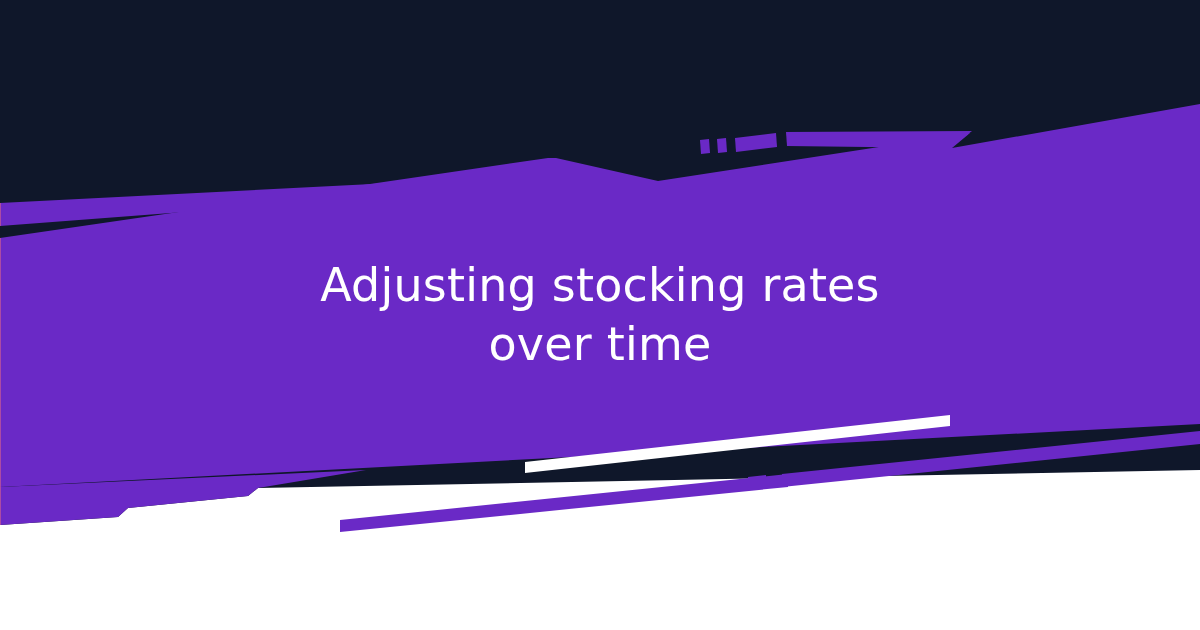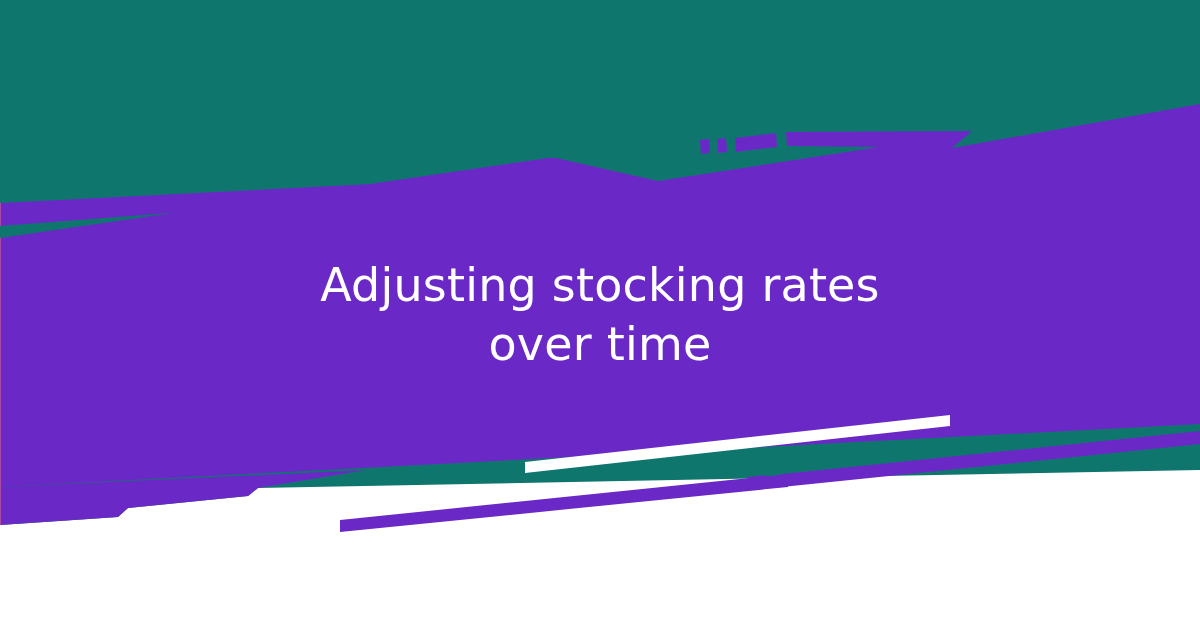--- a/index.html
+++ b/index.html
@@ -10,21 +10,21 @@
   body {
     width: 1200px;
     height: 630px;
     overflow: hidden;
     font-family: "Liberation Sans", sans-serif;
   }
   #banner {
     position: relative;
     width: 1200px;
     height: 630px;
-    background: #0f766e;
+    background: #0f172a;
   }
   #banner-art {
     position: absolute;
     top: 0;
     left: 0;
     width: 1200px;
     height: 630px;
     display: block;
   }
   #title-layer {

